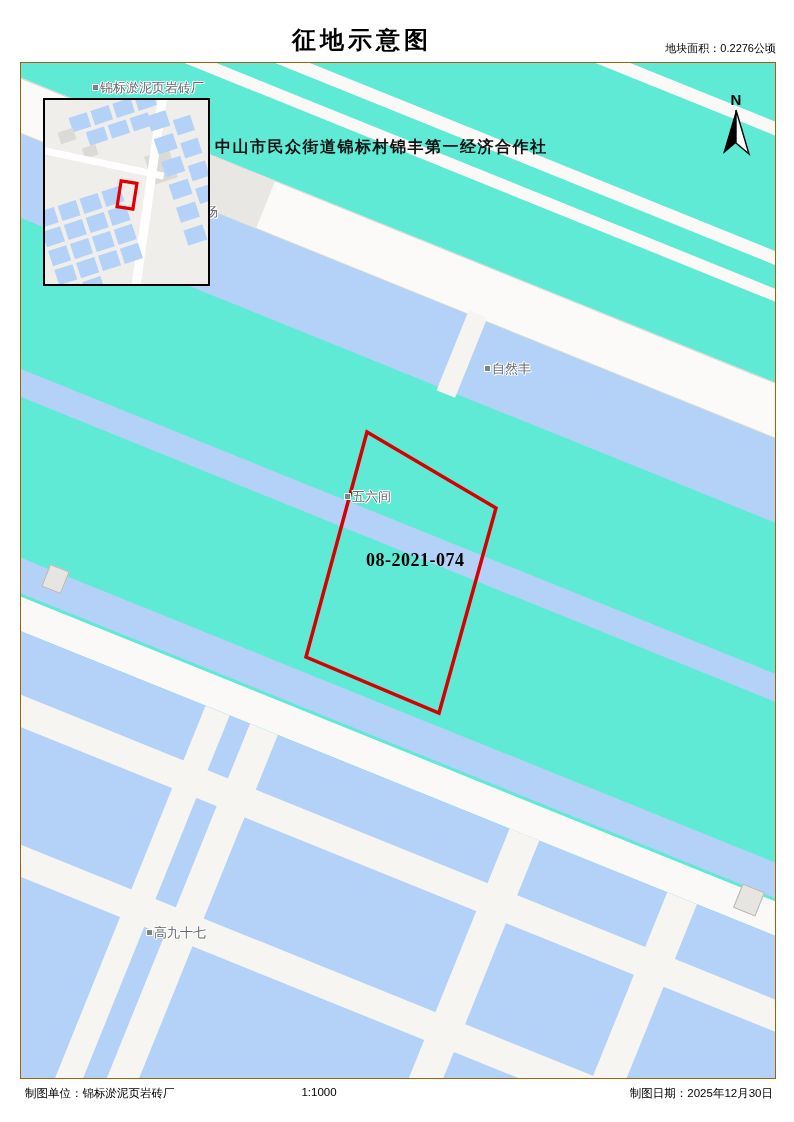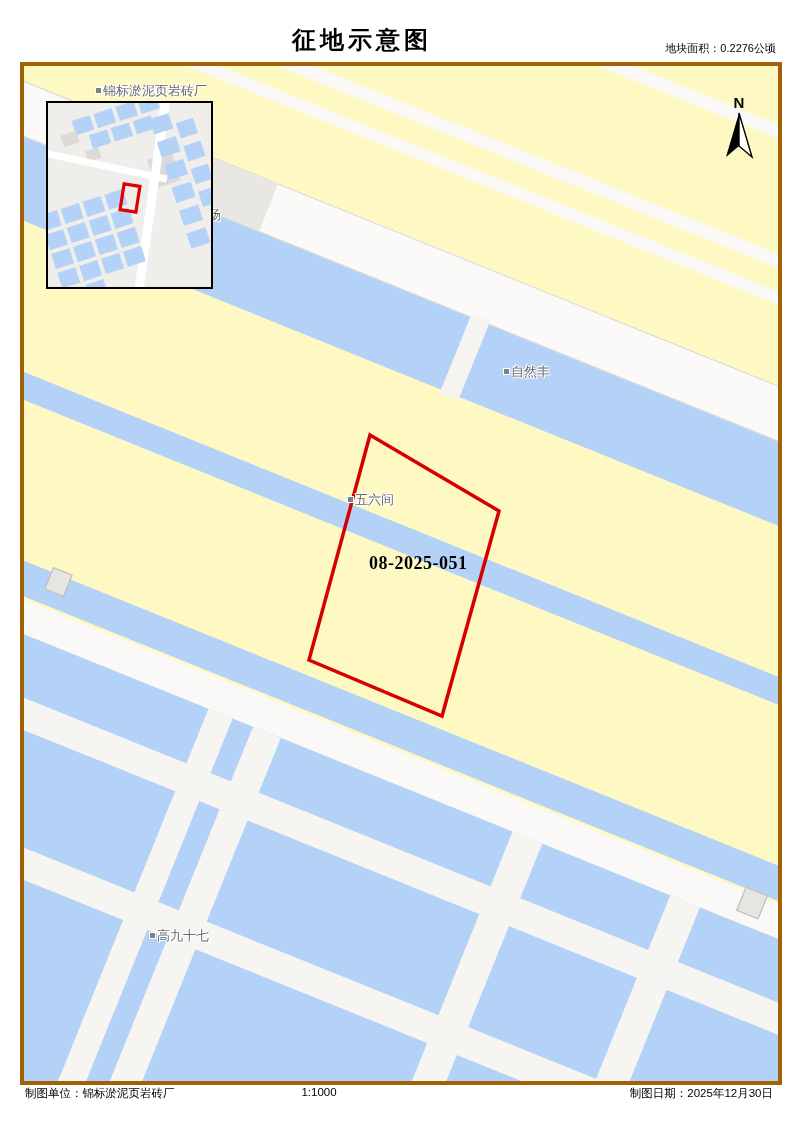--- a/index.html
+++ b/index.html
@@ -11,21 +11,21 @@
       font-family:"Liberation Serif","DejaVu Serif",serif;font-weight:bold;
       font-size:24px;letter-spacing:4px;color:#000;}
   .area-note{position:absolute;top:41px;right:18px;font-size:11px;color:#000;}
   .footer{position:absolute;top:1086px;left:0;width:794px;font-size:11.5px;color:#000;}
   .footer .fl{position:absolute;left:25px;}
   .footer .fc{position:absolute;left:0;width:638px;text-align:center;}
   .footer .fr{position:absolute;right:21px;padding-left:40px;}
 
   
   .map-frame{position:absolute;left:20px;top:62px;width:754px;height:1015px;
-      border:4px solid #a16207;overflow:hidden;background:#fef9c3;}
+      border:1px solid #a16207;overflow:hidden;background:#5eead4;}
 
   
   .rot{position:absolute;left:-1123px;top:-992px;width:3000px;height:3000px;
       transform:rotate(22deg);transform-origin:1500px 1500px;}
   .stripe{position:absolute;left:0;width:3000px;}
   .road{background:#faf9f7;}
   .road-edged{background:#fbfaf8;border-top:1px solid #d9d7d2;border-bottom:1px solid #d9d7d2;}
   .water{background:#b4d1f8;}
   .s-tr1{top:942px;height:13px;}
   .s-tr2{top:1062px;height:13px;}
@@ -58,21 +58,21 @@
   .hdr-red{position:absolute;left:194px;top:44px;font-size:15.5px;font-weight:bold;color:#e60000;letter-spacing:1px;}
   .hdr-black{position:absolute;left:194px;top:74px;font-size:16px;font-weight:bold;color:#111;letter-spacing:1.5px;}
 
   
   .poi{position:absolute;font-size:13px;color:#63686e;white-space:nowrap;
       text-shadow:-1px 0 #fff,1px 0 #fff,0 -1px #fff,0 1px #fff,1px 1px #fff,-1px -1px #fff;}
   .poi .mk{display:inline-block;width:5px;height:5px;background:#7d8288;
       outline:1px solid #fff;margin-right:2px;vertical-align:2px;}
   .poi-factory{left:72px;top:16px;}
   .poi-chang{left:184px;top:140px;}
-  .poi-ziranfeng{left:480px;top:297px;}
+  .poi-ziranfeng{left:464px;top:297px;}
   .poi-wuliujian{left:324px;top:425px;}
   .poi-gaojiushiqi{left:126px;top:861px;}
 
   .parcel-code{position:absolute;left:345px;top:487px;width:120px;
       font-family:"Liberation Serif","DejaVu Serif",serif;font-size:18px;font-weight:bold;
       color:#000;letter-spacing:0.5px;}
 
   
   .inset{position:absolute;left:22px;top:35px;width:163px;height:184px;
       border:2px solid #000;background:#f0eeeb;overflow:hidden;}
@@ -119,22 +119,23 @@
   <svg class="poly-svg" viewBox="0 0 754 1015">
     <polygon points="346,369 475,445 418,650 285,594" fill="none" stroke="#d60000" stroke-width="3.5" stroke-linejoin="miter"></polygon>
   </svg>
 
   <div class="poi poi-factory"><span class="mk"></span><span>锦标淤泥页岩砖厂</span></div>
   <div class="poi poi-chang"><span>场</span></div>
   <div class="poi poi-ziranfeng"><span class="mk"></span><span>自然丰</span></div>
   <div class="poi poi-wuliujian"><span class="mk"></span><span>五六间</span></div>
   <div class="poi poi-gaojiushiqi"><span class="mk"></span><span>高九十七</span></div>
 
-  <div class="parcel-code">08-2025-051</div>
-
+  <div class="parcel-code">08-2021-074</div>
+
+  <div class="hdr-black">中山市民众街道锦标村锦丰第一经济合作社</div>
 
   <div class="inset">
     <svg width="163" height="184" viewBox="0 0 163 184">
       <rect x="0" y="0" width="163" height="184" fill="#f0eeeb"></rect>
 
       <g transform="rotate(-18 70 25)" fill="#b4d1f8">
         <rect x="28" y="4" width="19" height="15"></rect>
           <rect x="51" y="4" width="19" height="15"></rect>
         <rect x="74" y="4" width="19" height="15"></rect>
           <rect x="97" y="4" width="19" height="15"></rect>

